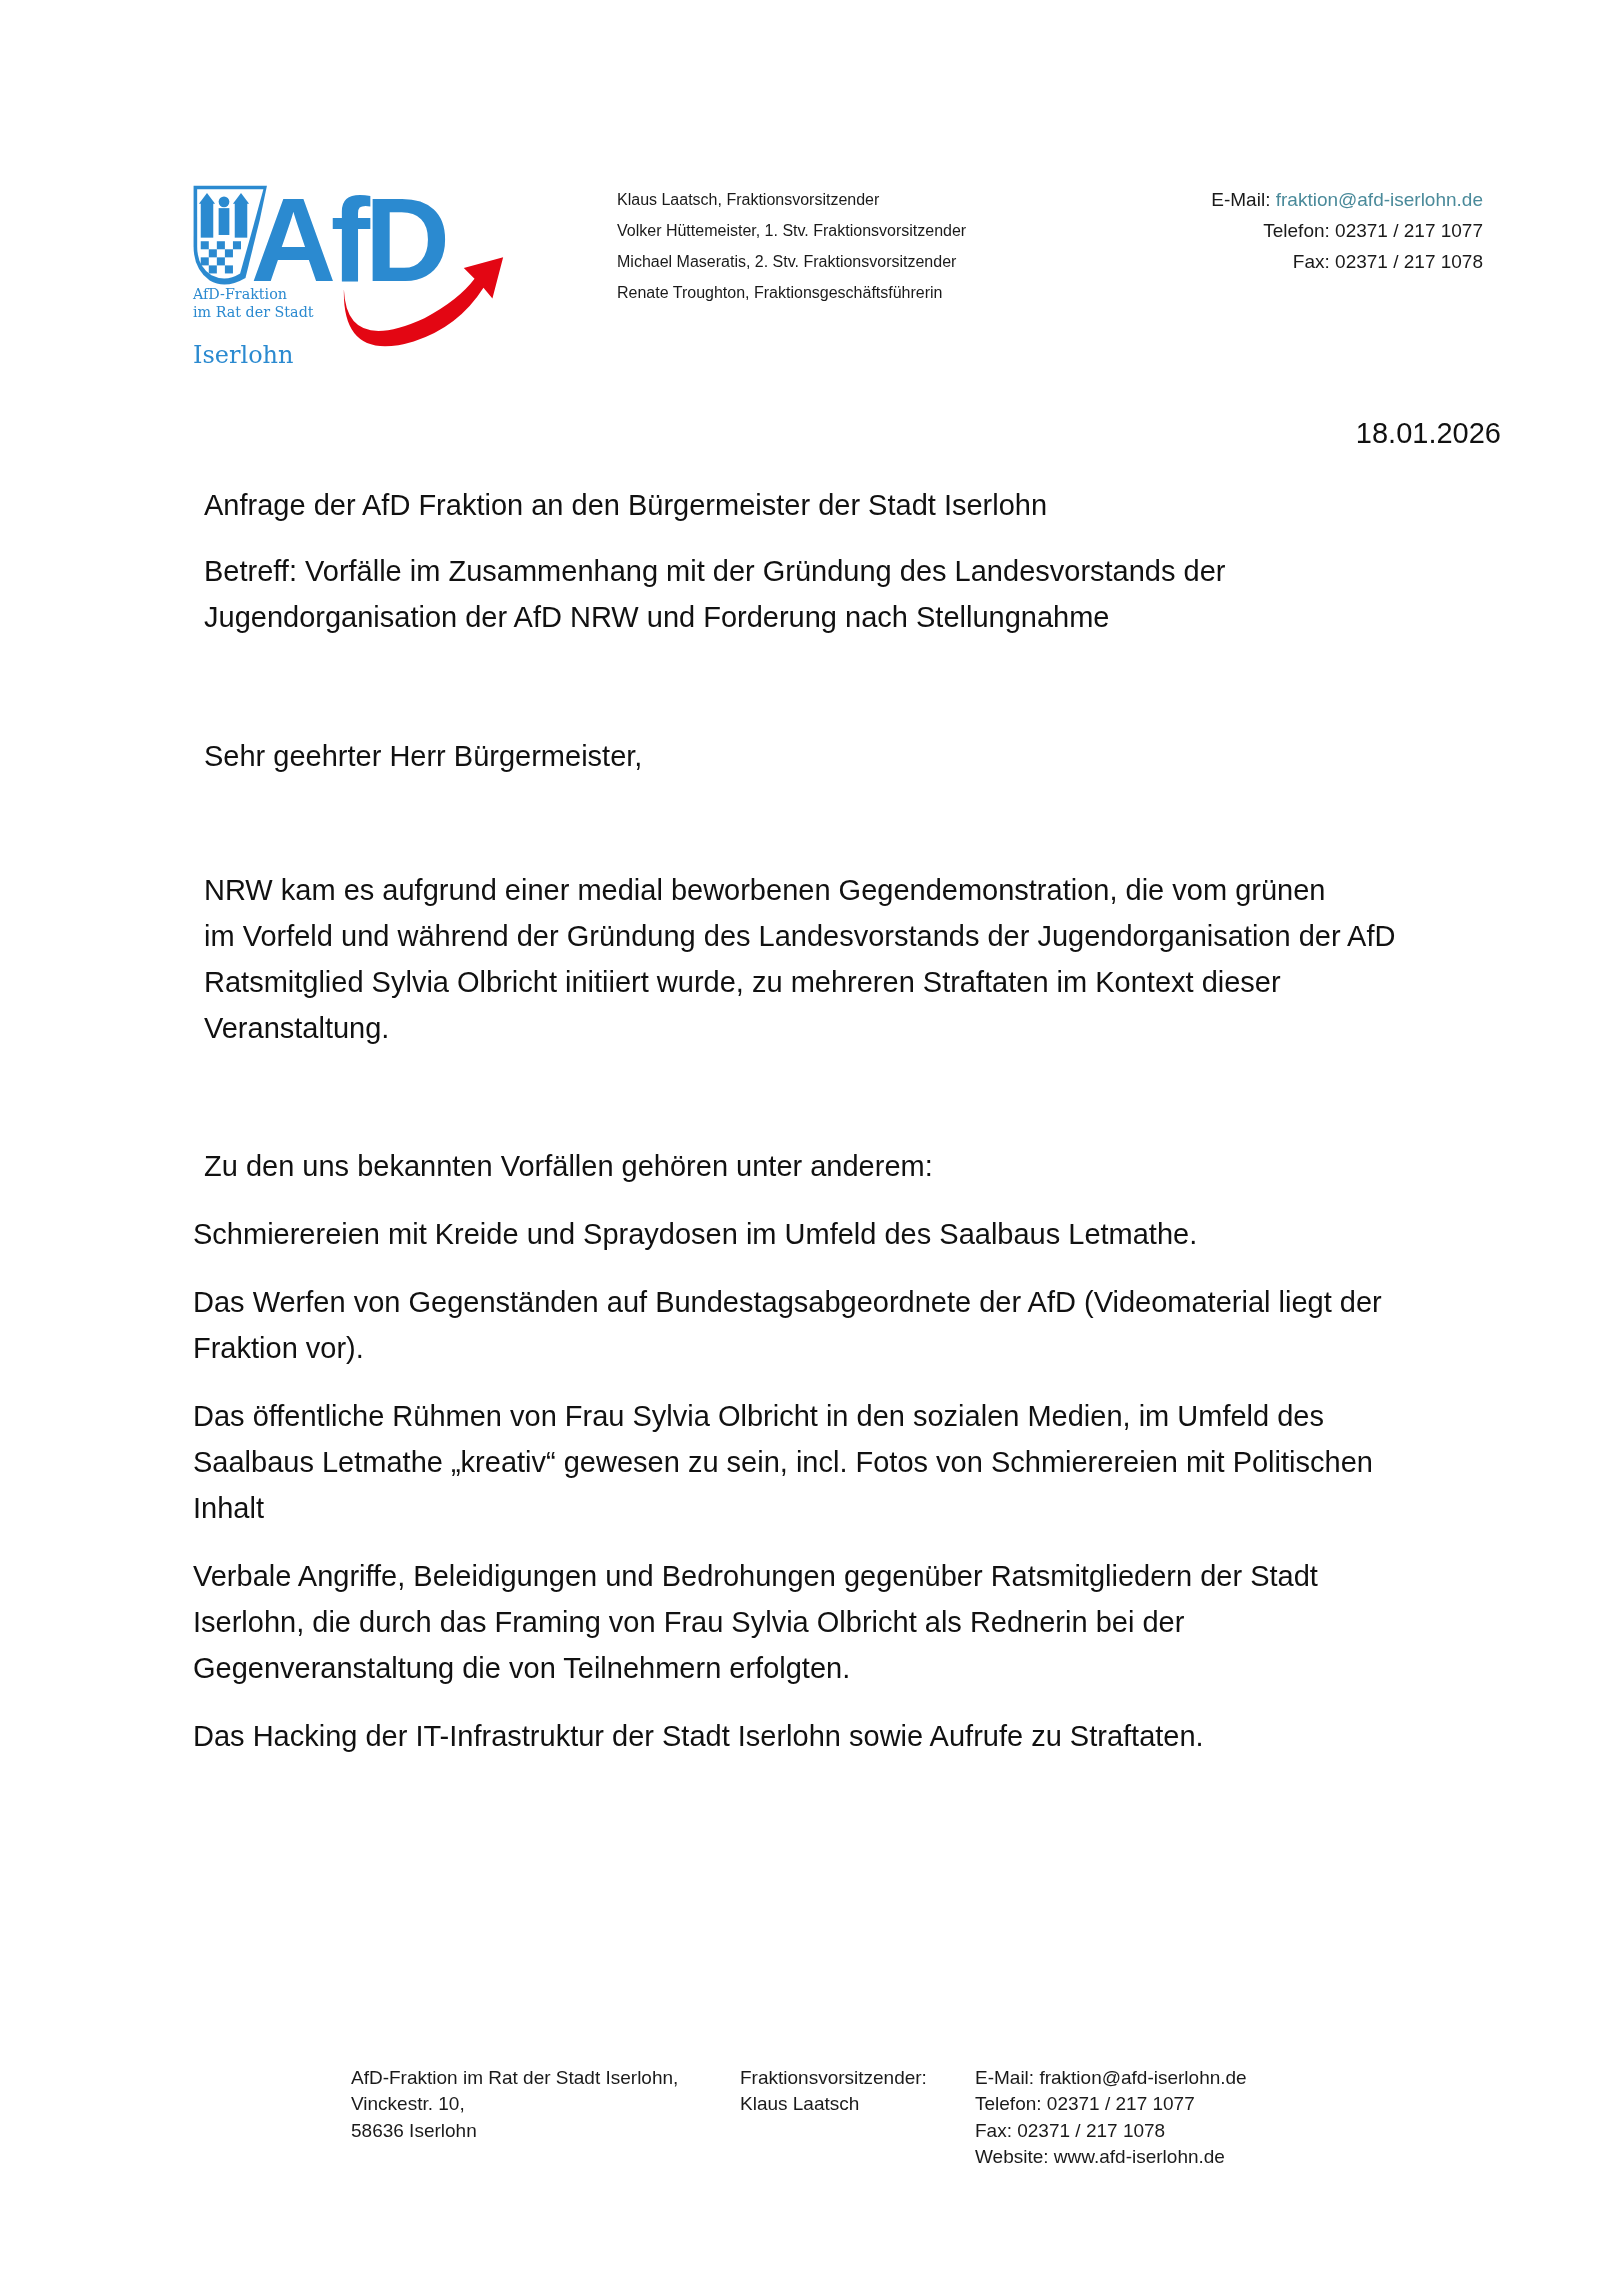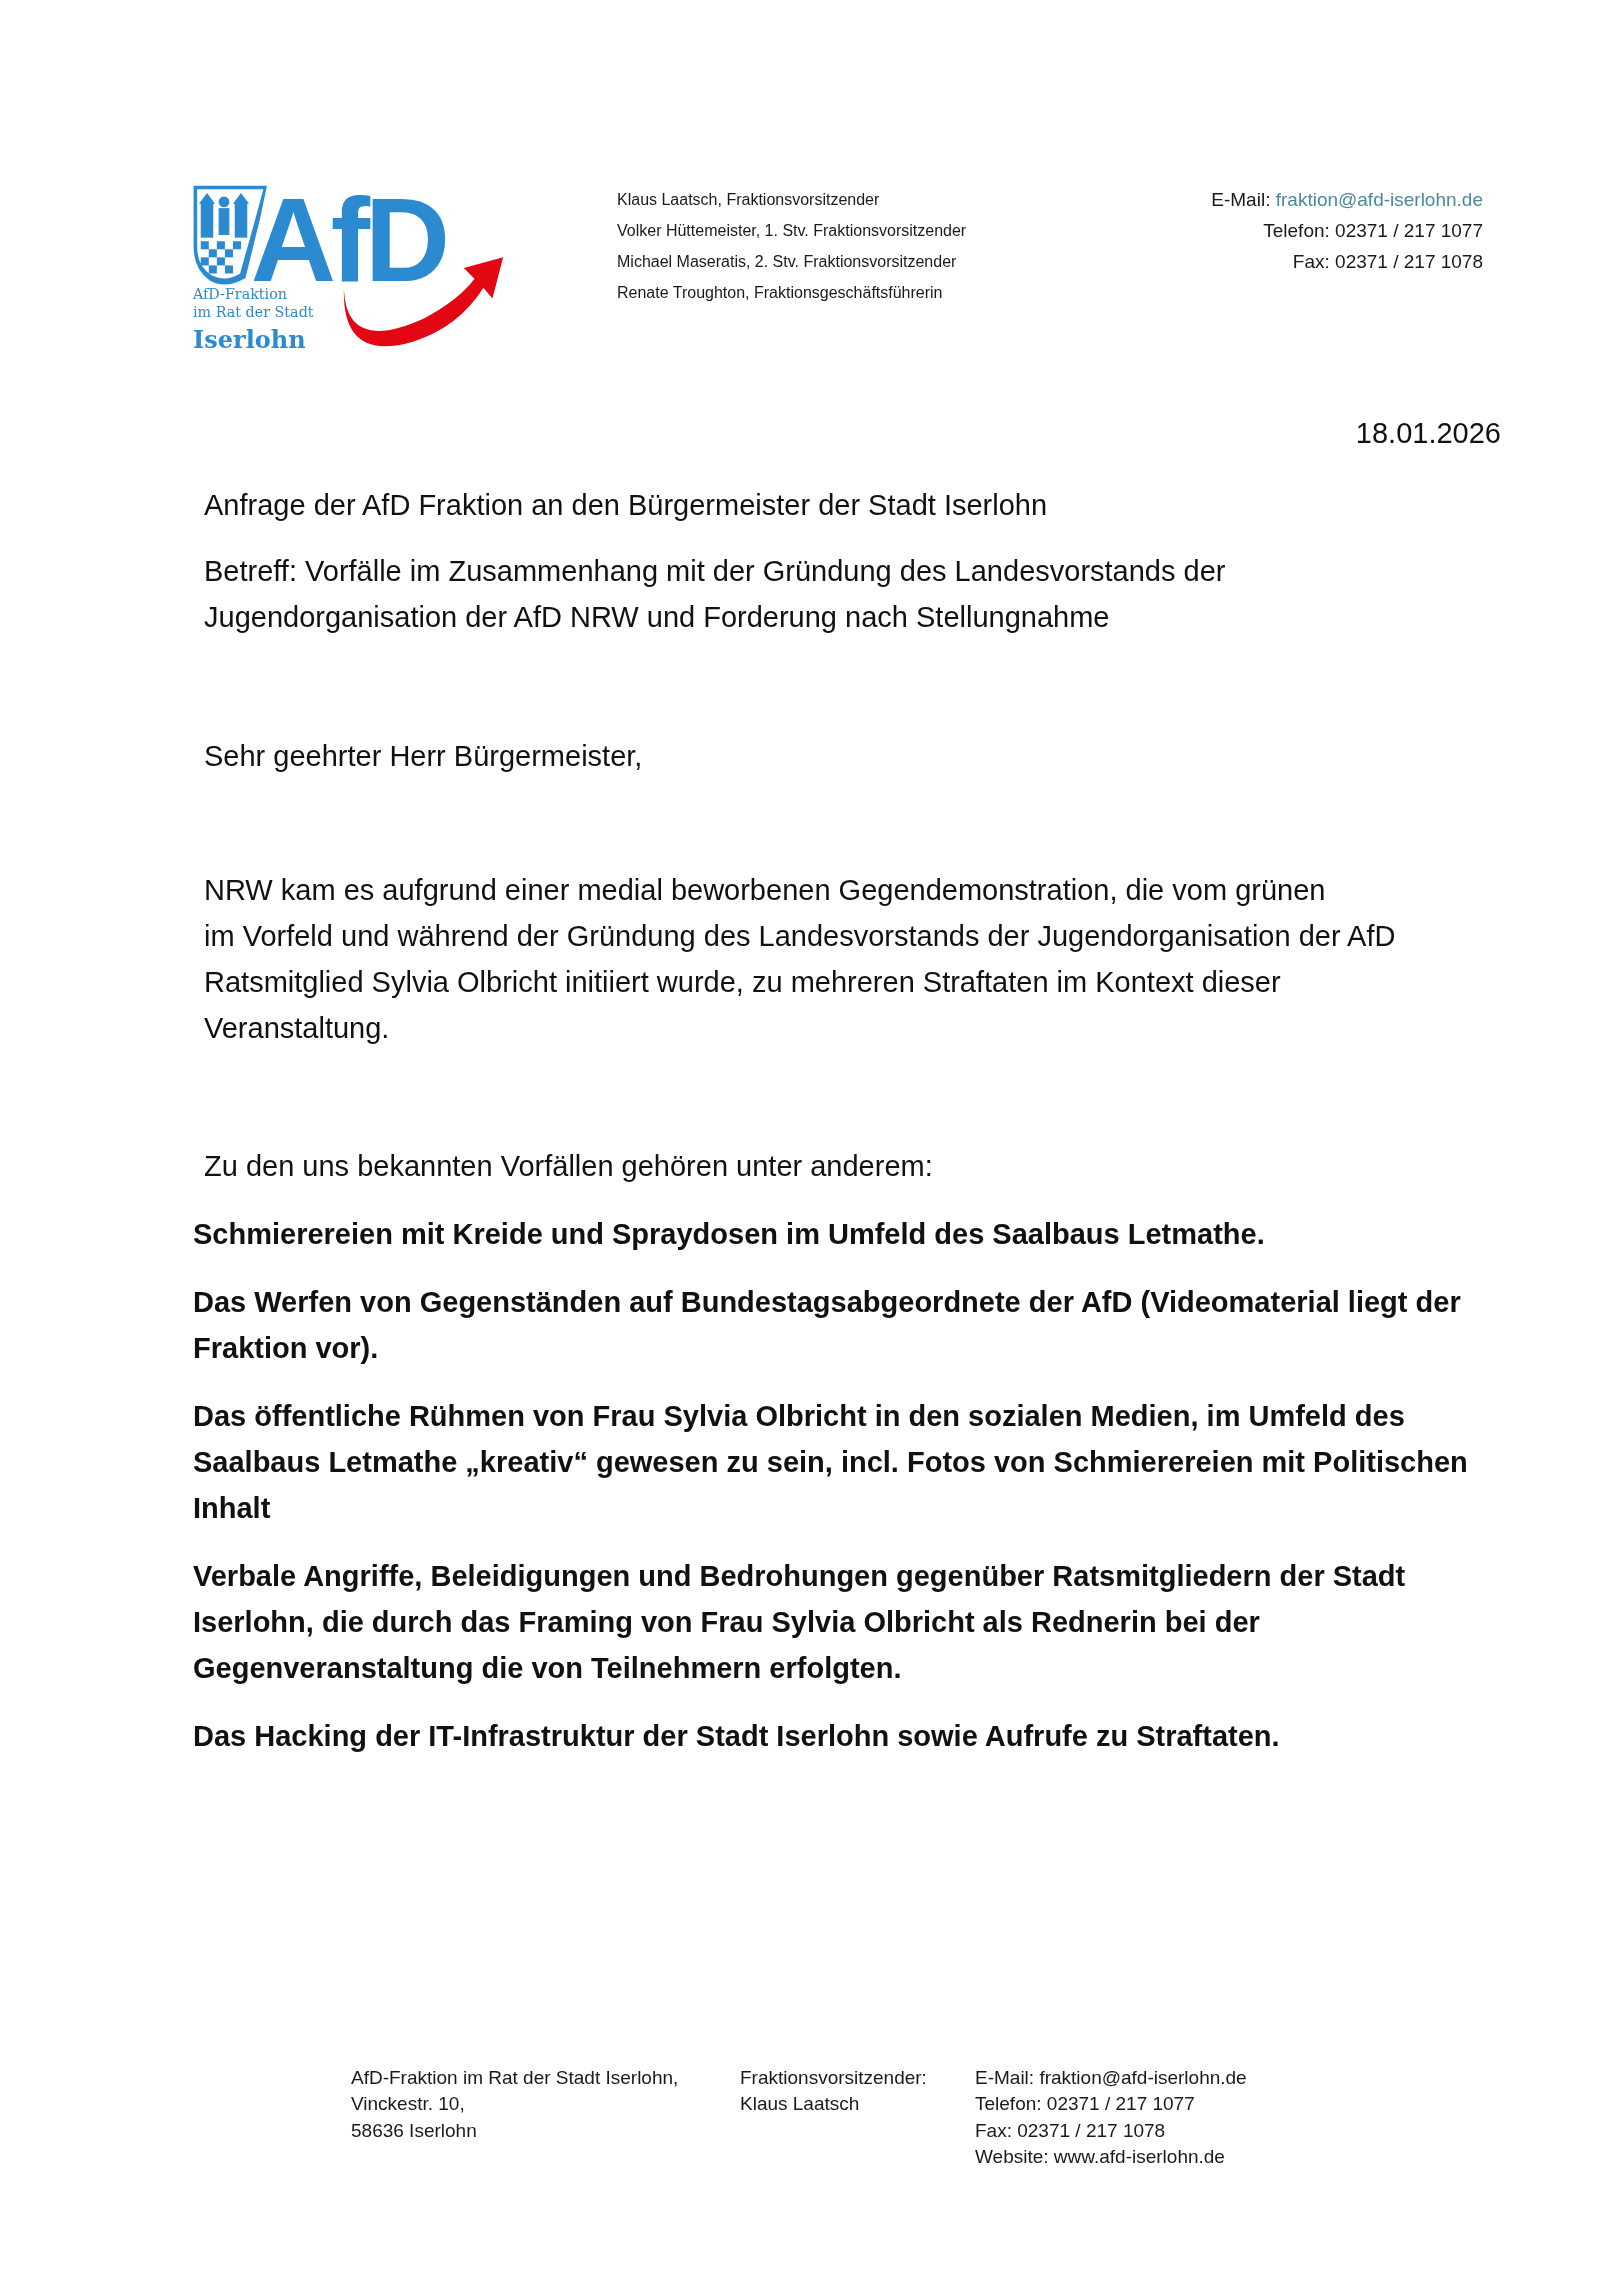--- a/index.html
+++ b/index.html
@@ -4,38 +4,38 @@
   <style>
     html, body { margin: 0; padding: 0; background: #ffffff; }
     body {
       width: 1616px; height: 2293px; position: relative; overflow: hidden;
       font-family: "Liberation Sans", "DejaVu Sans", sans-serif; color: #111111;
     }
     .logo { position: absolute; left: 190px; top: 175px; width: 340px; height: 179px; }
     .logo svg { width: 340px; height: 179px; display: block; }
     .logo-caption { position: absolute; left: 193px; top: 285px; font-family: "DejaVu Serif", "Liberation Serif", serif; color: #2b8ad0; line-height: 18px; }
     .logo-caption .small { font-size: 14.3px; display: block; }
-    .logo-caption .big { font-size: 24px; font-weight: bold; display: block; line-height: 30px; margin-top: 4px; }
+    .logo-caption .big { font-size: 24px; font-weight: normal; display: block; line-height: 30px; margin-top: 19px; }
 
     .members { position: absolute; left: 617px; top: 184px; font-size: 16px; line-height: 31px; color: #1a1a1a; }
     .members div { white-space: nowrap; }
 
     .contact { position: absolute; right: 133px; top: 184px; font-size: 19px; line-height: 31px; text-align: right; color: #1a1a1a; }
     .contact a { color: #4a8a9a; }
 
     .date { position: absolute; right: 115px; top: 417px; font-size: 29px; color: #111; }
 
     .body-text { position: absolute; left: 204px; width: 1308px; font-size: 29px; line-height: 46px; color: #111; }
     .body-text p { margin: 0; }
     .title { top: 482px; }
     .subject { top: 548px; }
     .salutation { top: 733px; }
     .intro { top: 867px; }
     .list-intro { top: 1143px; }
-    .incident { position: absolute; left: 193px; width: 1308px; font-size: 29px; line-height: 46px; margin: 0; color: #111; font-weight: bold; }
+    .incident { position: absolute; left: 193px; width: 1308px; font-size: 29px; line-height: 46px; margin: 0; color: #111; }
     .inc1 { top: 1211px; }
     .inc2 { top: 1279px; }
     .inc3 { top: 1393px; }
     .inc4 { top: 1553px; }
     .inc5 { top: 1713px; }
 
     .footer { position: absolute; top: 2065px; font-size: 19px; line-height: 26.4px; color: #1a1a1a; }
     .footer div { white-space: nowrap; }
     .foot-col1 { left: 351px; }
     .foot-col2 { left: 740px; }

